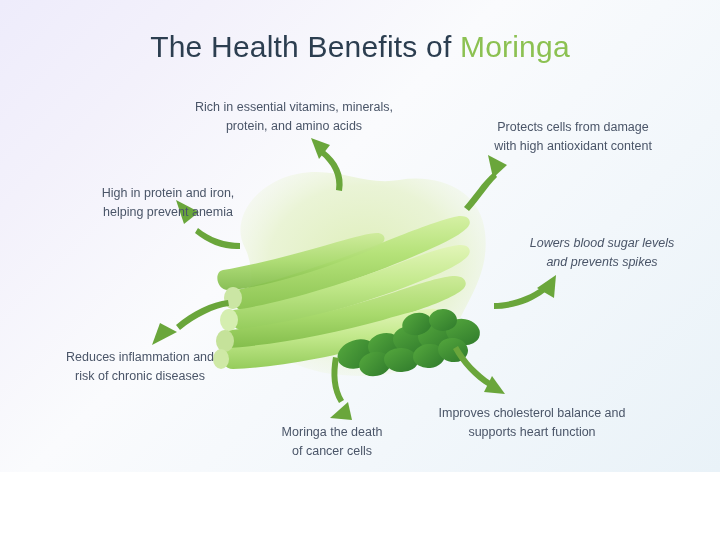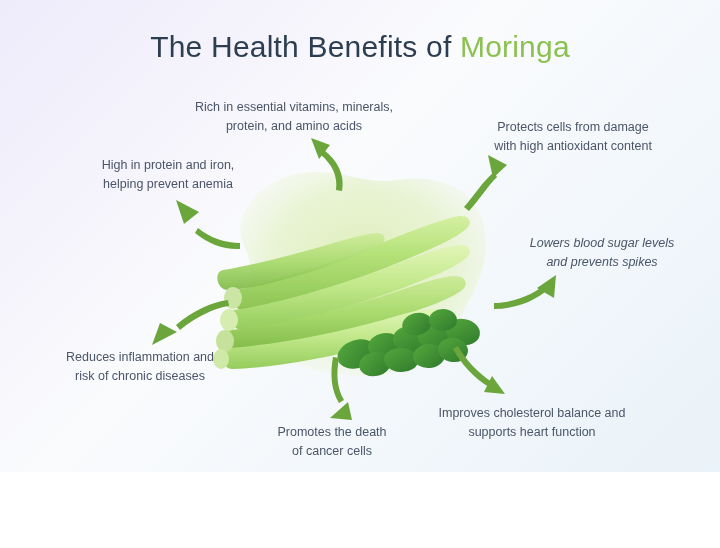--- a/index.html
+++ b/index.html
@@ -42,21 +42,21 @@
     position: absolute;
     font-size: 12.5px;
     line-height: 1.55;
     color: #4a5568;
     text-align: center;
     white-space: pre-line;
   }
 
   #benefit-0 { top: 98px;  left: 148px; width: 292px; }
   #benefit-1 { top: 118px; left: 444px; width: 258px; }
-  #benefit-2 { top: 156px; left: 52px;  width: 232px; }
+  #benefit-2 { top: 184px; left: 52px;  width: 232px; }
   #benefit-3 { top: 234px; left: 498px; width: 208px; font-style: italic; }
   #benefit-4 { top: 348px; left: 32px;  width: 216px; }
   #benefit-5 { top: 423px; left: 244px; width: 176px; }
   #benefit-6 { top: 404px; left: 404px; width: 256px; }
 
   
   #produce {
     position: absolute;
     left: 185px;
     top: 140px;
@@ -224,21 +224,21 @@
   <div class="benefit" id="benefit-0">Rich in essential vitamins, minerals,
 protein, and amino acids</div>
   <div class="benefit" id="benefit-1">Protects cells from damage
 with high antioxidant content</div>
   <div class="benefit" id="benefit-2">High in protein and iron,
 helping prevent anemia</div>
   <div class="benefit" id="benefit-3">Lowers blood sugar levels
 and prevents spikes</div>
   <div class="benefit" id="benefit-4">Reduces inflammation and
 risk of chronic diseases</div>
-  <div class="benefit" id="benefit-5">Promotes the death
+  <div class="benefit" id="benefit-5">Moringa the death
 of cancer cells</div>
   <div class="benefit" id="benefit-6">Improves cholesterol balance and
 supports heart function</div>
 
   <div id="logo">
     <svg id="logo-mark" viewBox="0 0 40 40" xmlns="http://www.w3.org/2000/svg">
       <defs>
         <linearGradient id="globeGrad" x1="0" y1="0" x2="1" y2="1">
           <stop offset="0%" stop-color="#29c6d6"></stop>
           <stop offset="55%" stop-color="#12a9c4"></stop>

